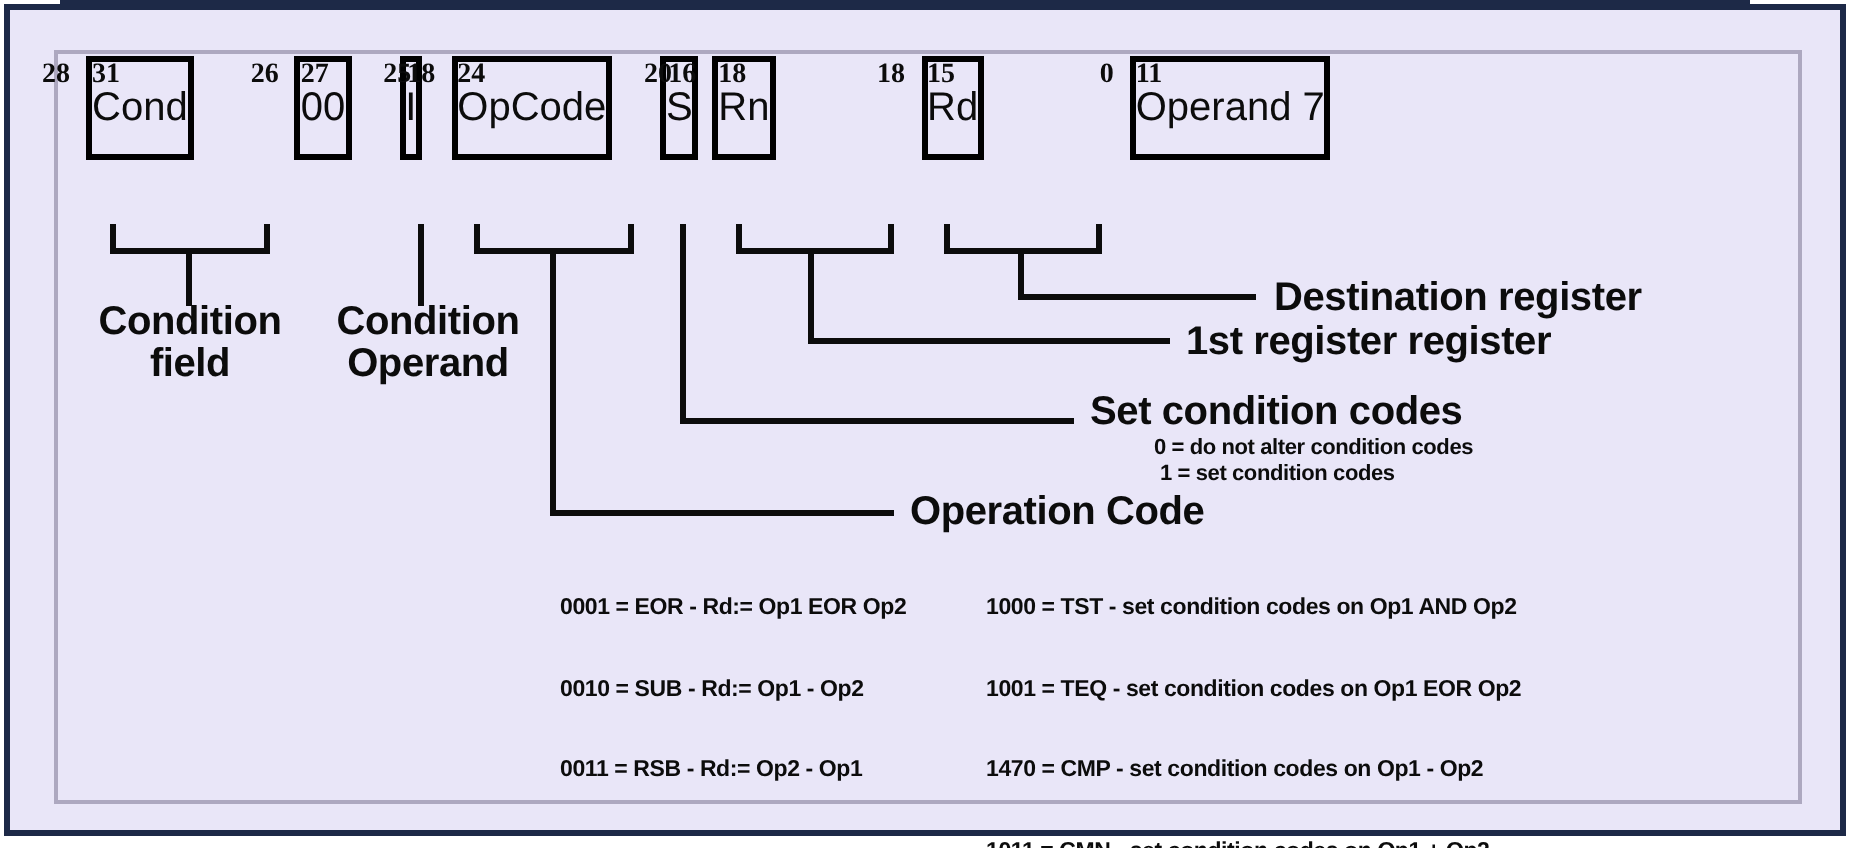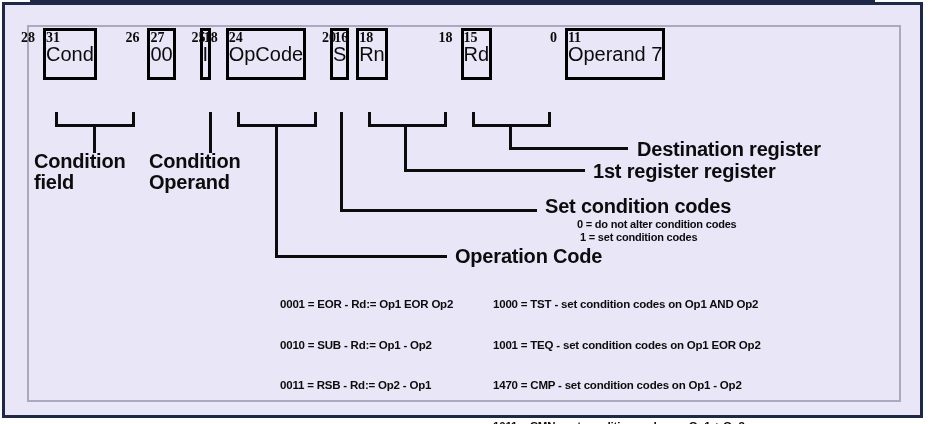--- a/index.html
+++ b/index.html
@@ -20,21 +20,21 @@
   .num.lo{right:7px;}
   .num.ctr{left:50%;transform:translateX(-50%);}
   .fbox{height:46px;margin:0 1px;border:3px solid #000;background:transparent;
         display:flex;align-items:center;
         font-size:20px;letter-spacing:0;white-space:nowrap;}
   
   .ln{position:absolute;background:#0c0c0c;}
   
   .biglab{position:absolute;font-weight:bold;font-size:20px;line-height:21px;
           letter-spacing:-0.2px;white-space:nowrap;}
-  .ctrlab{}
+  .ctrlab{text-align:center;}
   .smnote{position:absolute;font-weight:bold;font-size:11px;letter-spacing:-0.2px;
           white-space:nowrap;}
   .opcol{position:absolute;font-weight:bold;font-size:11.5px;line-height:13.5px;
          letter-spacing:-0.2px;white-space:pre;}
 </style>
 </head>
 <body>
 
 <div class="page">
 

